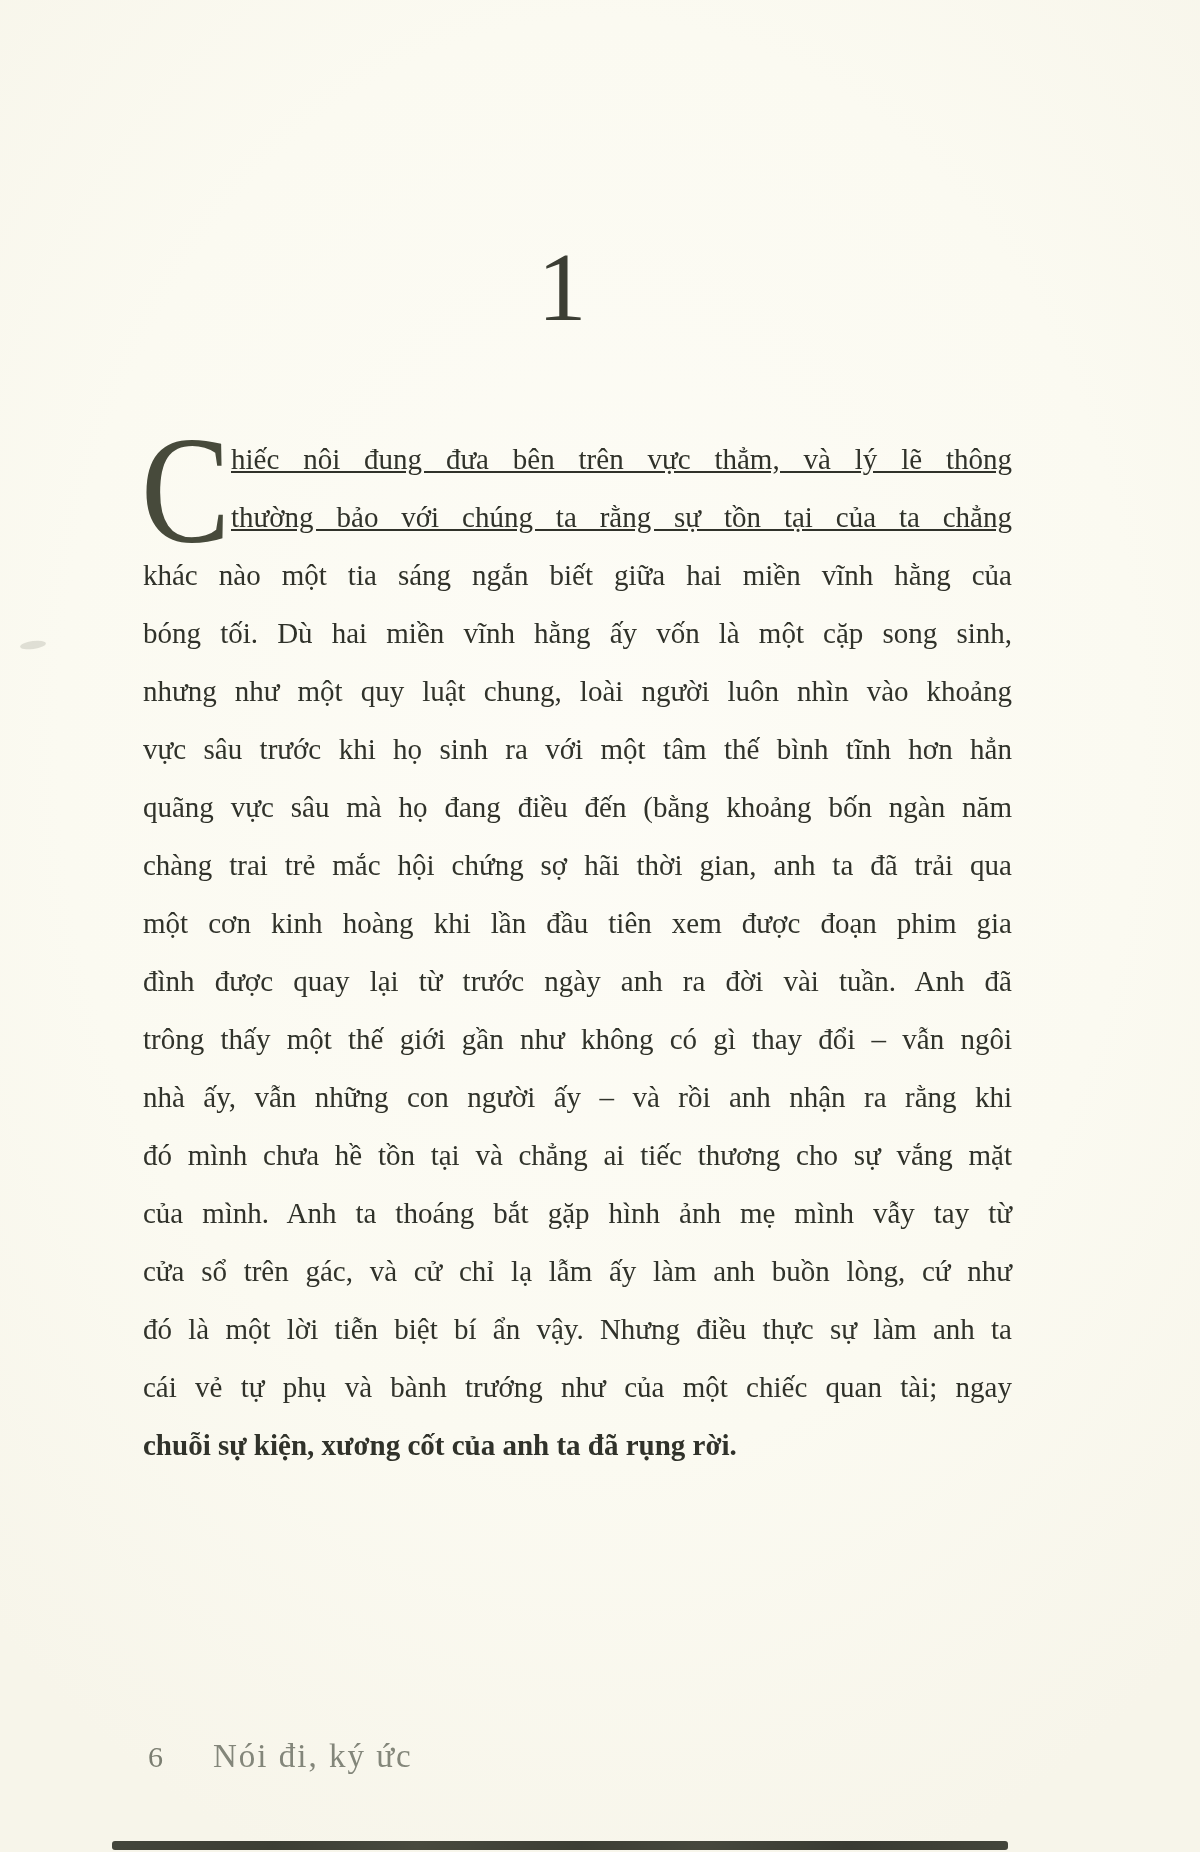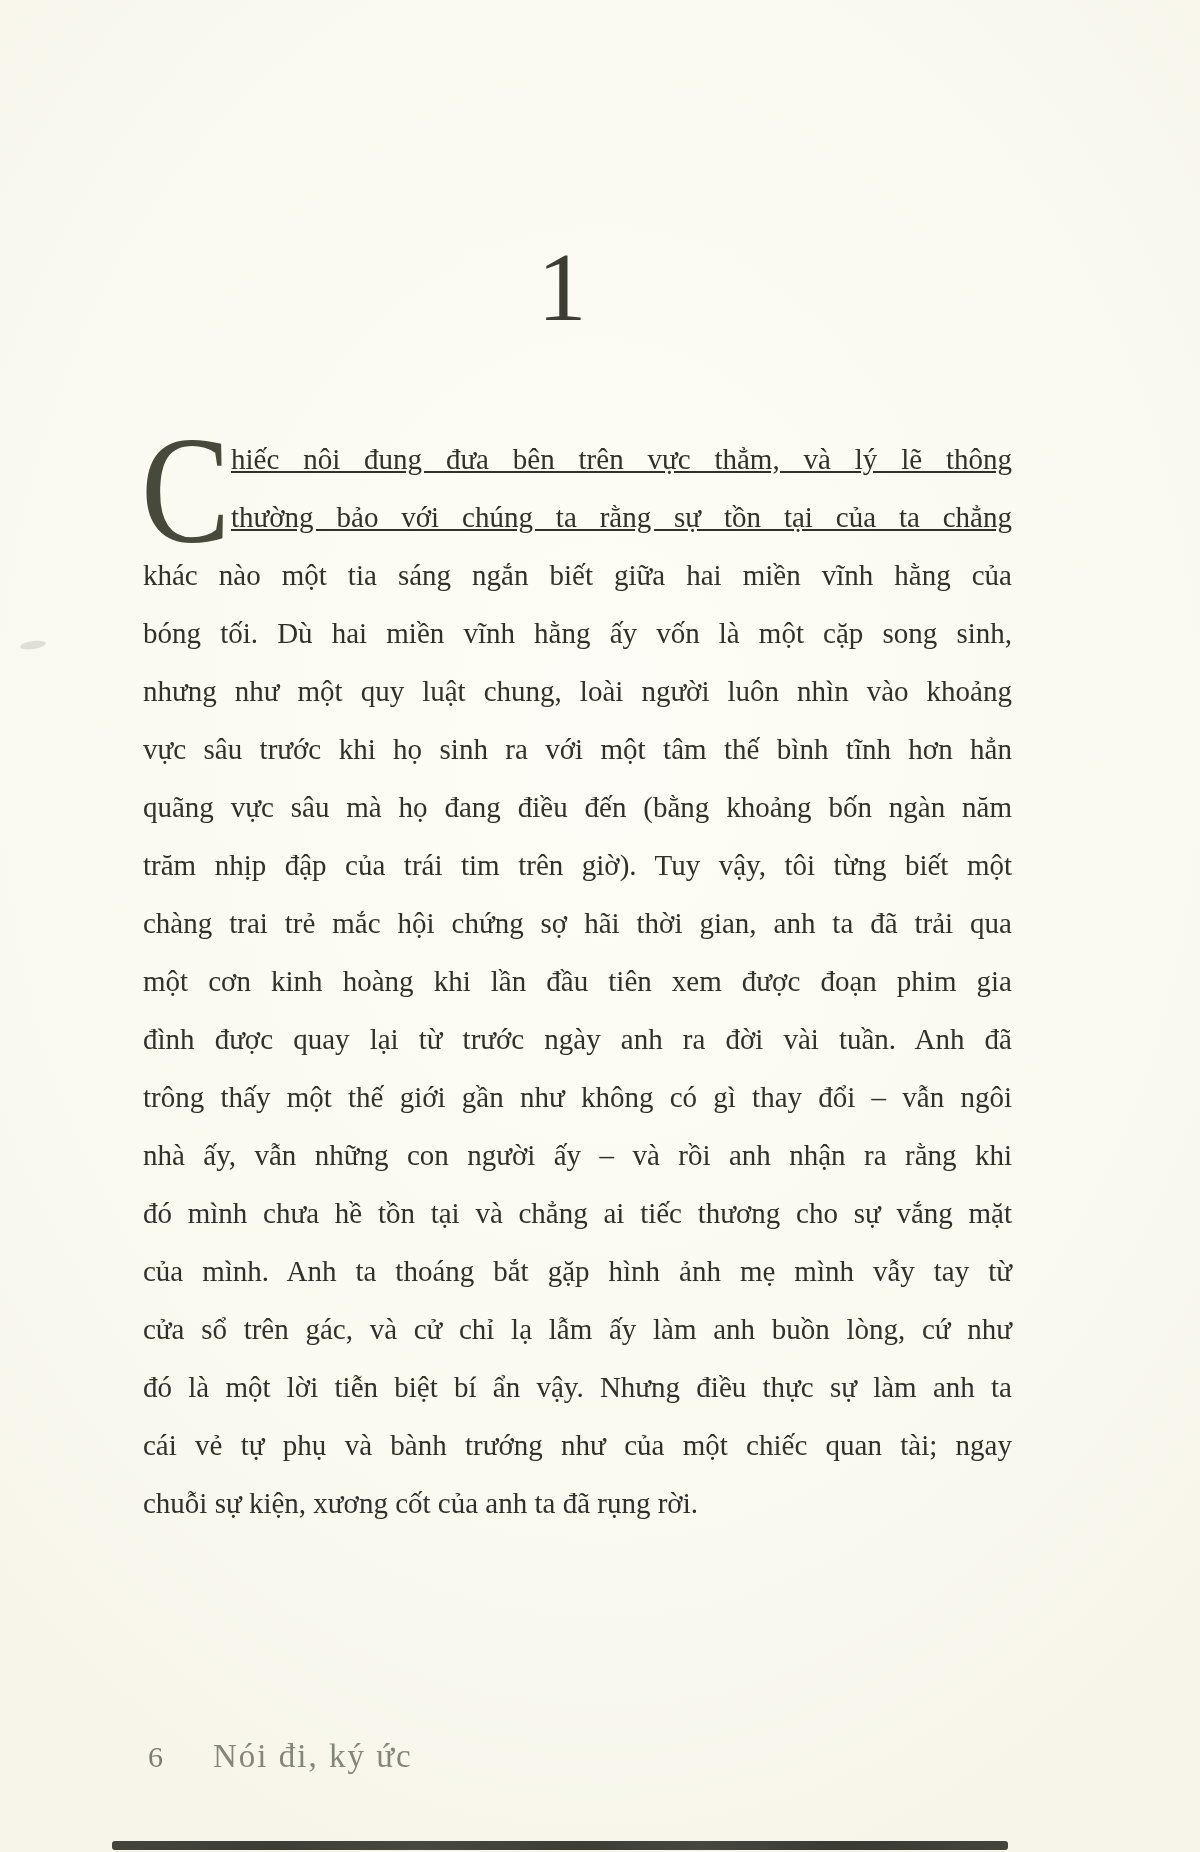--- a/index.html
+++ b/index.html
@@ -39,21 +39,21 @@
   .line{
     height:58px;
     line-height:58px;
     font-size:29px;
     text-align:justify;
     text-align-last:justify;
     white-space:nowrap;
     color:#30322a;
   }
   .line.indent{margin-left:88px;text-decoration:underline;}
-  .line.last{text-align-last:left;}
+  .line.last{text-align-last:left;font-weight:bold;}
   .footer{
     position:absolute;
     left:148px;top:1738px;
     display:flex;
     align-items:baseline;
     gap:50px;
     color:#85887b;
   }
   .footer .page-number{
     font-size:30px;
@@ -96,21 +96,20 @@
   <div class="body-block">
     <span class="drop-cap">C</span>
     <div>
         <div class="line indent">hiếc nôi đung đưa bên trên vực thẳm, và lý lẽ thông</div>
         <div class="line indent">thường bảo với chúng ta rằng sự tồn tại của ta chẳng</div>
         <div class="line">khác nào một tia sáng ngắn biết giữa hai miền vĩnh hằng của</div>
         <div class="line">bóng tối. Dù hai miền vĩnh hằng ấy vốn là một cặp song sinh,</div>
         <div class="line">nhưng như một quy luật chung, loài người luôn nhìn vào khoảng</div>
         <div class="line">vực sâu trước khi họ sinh ra với một tâm thế bình tĩnh hơn hẳn</div>
         <div class="line">quãng vực sâu mà họ đang điều đến (bằng khoảng bốn ngàn năm</div>
-        <div class="line">trăm nhịp đập của trái tim trên giờ). Tuy vậy, tôi từng biết một</div>
         <div class="line">chàng trai trẻ mắc hội chứng sợ hãi thời gian, anh ta đã trải qua</div>
         <div class="line">một cơn kinh hoàng khi lần đầu tiên xem được đoạn phim gia</div>
         <div class="line">đình được quay lại từ trước ngày anh ra đời vài tuần. Anh đã</div>
         <div class="line">trông thấy một thế giới gần như không có gì thay đổi – vẫn ngôi</div>
         <div class="line">nhà ấy, vẫn những con người ấy – và rồi anh nhận ra rằng khi</div>
         <div class="line">đó mình chưa hề tồn tại và chẳng ai tiếc thương cho sự vắng mặt</div>
         <div class="line">của mình. Anh ta thoáng bắt gặp hình ảnh mẹ mình vẫy tay từ</div>
         <div class="line">cửa sổ trên gác, và cử chỉ lạ lẫm ấy làm anh buồn lòng, cứ như</div>
         <div class="line">đó là một lời tiễn biệt bí ẩn vậy. Nhưng điều thực sự làm anh ta</div>
         <div class="line">cái vẻ tự phụ và bành trướng như của một chiếc quan tài; ngay</div>

